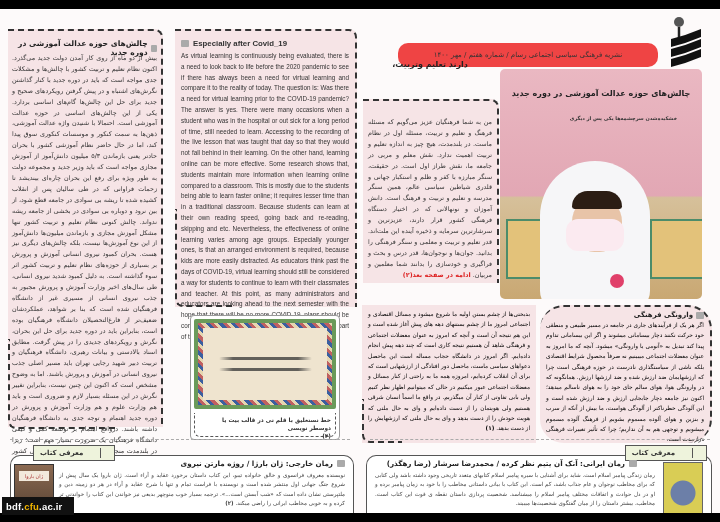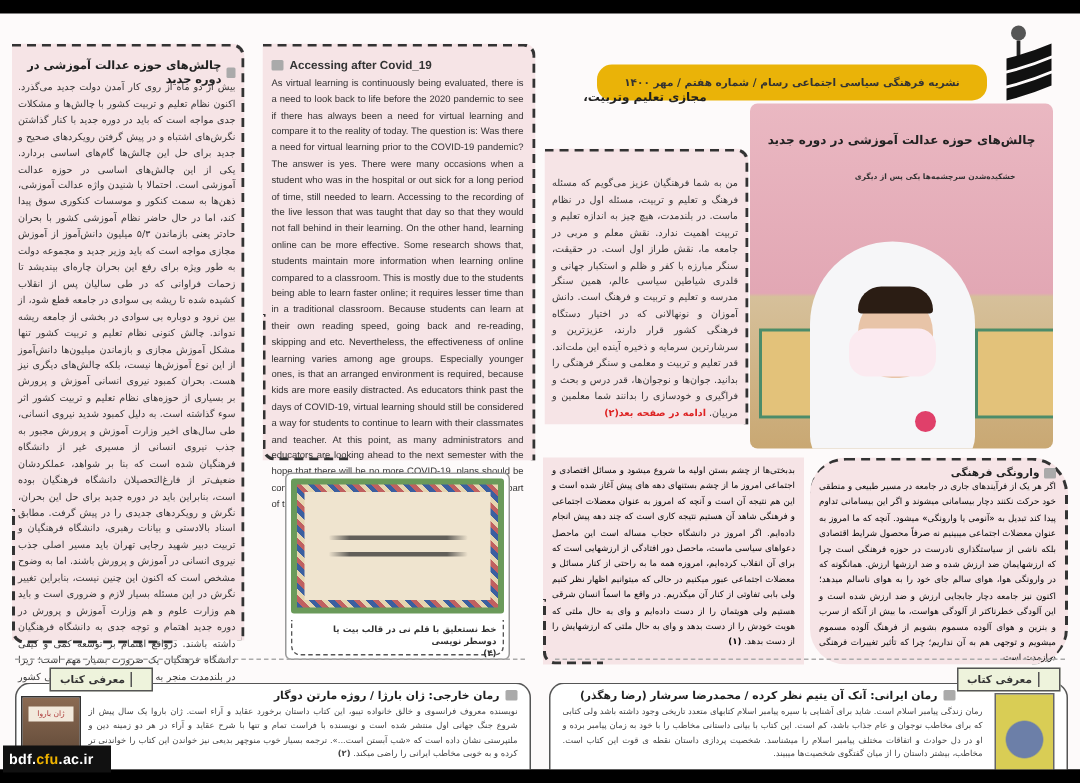--- a/index.html
+++ b/index.html
@@ -12,21 +12,21 @@
   .rtl { direction: rtl; text-align: justify; }
   .pinkbox { background: #f6e4e6; }
   .dashed-corner { border-top: 2px dashed #333; border-right: 2px dashed #333; border-top-right-radius: 8px; }
   .dashed-left { border-left: 2px dashed #333; border-bottom: 2px dashed #333; border-bottom-left-radius: 8px; }
 
   .fa-text { font-size: 6.4px; line-height: 10.9px; color: #333; }
   .en-text { font-size: 6.3px; line-height: 10.8px; color: #333; font-family: "Liberation Sans", sans-serif; text-align: justify; }
 
   
   .logo { position: absolute; left: 665px; top: 6px; width: 42px; height: 54px; }
-  .masthead-pill { position: absolute; left: 398px; top: 34px; width: 260px; height: 24px; background: #eab308; border-radius: 10px; display: flex; align-items: center; justify-content: center; font-size: 7px; color: #333; direction: rtl; font-weight: bold; }
+  .masthead-pill { position: absolute; left: 398px; top: 34px; width: 260px; height: 24px; background: #ef4444; border-radius: 10px; display: flex; align-items: center; justify-content: center; font-size: 7px; color: #333; direction: rtl; font-weight: normal; }
 
   
   .col-left { position: absolute; left: 8px; top: 20px; width: 155px; height: 398px; }
   .col-left .title { position: absolute; left: 6px; top: 8px; right: 4px; font-size: 7.6px; font-weight: bold; color: #222; direction: rtl; display: flex; align-items: center; gap: 3px; }
   .col-left .body { position: absolute; left: 4px; top: 22px; right: 4px; bottom: 4px; }
   .ico-square { display: inline-block; width: 8px; height: 7px; background: #aaa; border-radius: 1px; }
 
   
   .col-en { position: absolute; left: 175px; top: 20px; width: 182px; height: 278px; }
   .col-en .title { position: absolute; left: 6px; top: 8px; font-size: 7.8px; font-weight: bold; color: #333; font-family: "Liberation Sans", sans-serif; display: flex; align-items: center; gap: 4px; }
@@ -62,21 +62,21 @@
 
   
   .right-lower { position: absolute; left: 540px; top: 296px; width: 172px; height: 138px; padding: 4px 6px; border-radius: 24px; }
   .right-lower .title { font-size: 7px; font-weight: bold; direction: rtl; display: flex; align-items: center; gap: 3px; margin-bottom: 1px; color: #222; }
   .right-lower .body { font-size: 5.8px; line-height: 10.4px; }
 
   
   .book { position: absolute; height: 76px; border: 1.5px solid #555; border-radius: 10px 10px 0 0; border-bottom: none; background: #fff; }
   .book.b-left { left: 10px; top: 446px; width: 344px; }
   .book.b-right { left: 366px; top: 446px; width: 346px; }
-  .book-tab { position: absolute; top: -11px; height: 16px; padding: 2px 6px; background: #eef3dc; border: 1px solid #555; font-size: 7px; font-weight: bold; color: #333; direction: rtl; display: flex; align-items: center; gap: 4px; }
+  .book-tab { position: absolute; top: -11px; height: 16px; padding: 2px 6px; background: #eef3dc; border: 1px solid #555; font-size: 7px; font-weight: bold; color: #333; direction: rtl; display: flex; align-items: center; gap: 17px; }
   .book-tab .tabico { width: 8px; height: 10px; border-left: 1px solid #555; }
   .book-title { position: absolute; top: 3px; font-size: 7.2px; font-weight: bold; direction: rtl; color: #222; display: flex; align-items: center; gap: 4px; }
   .book-body { position: absolute; top: 15px; font-size: 5.6px; line-height: 9.4px; color: #444; direction: rtl; text-align: justify; }
   .cover { position: absolute; width: 40px; height: 62px; }
   .cover-left { left: 3px; top: 8px; background: linear-gradient(#8b6a52, #4c3a2c); border: 1px solid #333; }
   .cover-left .ctitle { position: absolute; top: 6px; left: 4px; right: 4px; height: 10px; background: #f2e9dc; font-size: 5px; text-align: center; color: #a33; direction: rtl; line-height: 10px; }
   .cover-right { right: 8px; top: 6px; background: radial-gradient(circle at 50% 50%, #6c7fa8 0 12px, #d9cd55 13px); border: 1px solid #666; }
 
   .footer-dash { position: absolute; height: 0; border-top: 1px dashed #aaa; }
 
@@ -106,21 +106,21 @@
       <span class="ico-square"></span>
       <span>چالش‌های حوزه عدالت آموزشی در دوره جدید</span>
     </div>
     <div class="body rtl fa-text">بیش از دو ماه از روی کار آمدن دولت جدید می‌گذرد. اکنون نظام تعلیم و تربیت کشور با چالش‌ها و مشکلات جدی مواجه است که باید در دوره جدید با کنار گذاشتن نگرش‌های اشتباه و در پیش گرفتن رویکردهای صحیح و جدید برای حل این چالش‌ها گام‌های اساسی بردارد. یکی از این چالش‌های اساسی در حوزه عدالت آموزشی است. احتمالا با شنیدن واژه عدالت آموزشی، ذهن‌ها به سمت کنکور و موسسات کنکوری سوق پیدا کند، اما در حال حاضر نظام آموزشی کشور با بحران حادتر یعنی بازماندن ۵/۳ میلیون دانش‌آموز از آموزش مجازی مواجه است که باید وزیر جدید و مجموعه دولت به طور ویژه برای رفع این بحران چاره‌ای بیندیشد تا زحمات فراوانی که در طی سالیان پس از انقلاب کشیده شده تا ریشه بی سوادی در جامعه قطع شود، از بین نرود و دوباره بی سوادی در بخشی از جامعه ریشه ندواند. چالش کنونی نظام تعلیم و تربیت کشور تنها مشکل آموزش مجازی و بازماندن میلیون‌ها دانش‌آموز از این نوع آموزش‌ها نیست، بلکه چالش‌های دیگری نیز هست. بحران کمبود نیروی انسانی آموزش و پرورش بر بسیاری از حوزه‌های نظام تعلیم و تربیت کشور اثر سوء گذاشته است. به دلیل کمبود شدید نیروی انسانی، طی سال‌های اخیر وزارت آموزش و پرورش مجبور به جذب نیروی انسانی از مسیری غیر از دانشگاه فرهنگیان شده است که بنا بر شواهد، عملکردشان ضعیف‌تر از فارغ‌التحصیلان دانشگاه فرهنگیان بوده است، بنابراین باید در دوره جدید برای حل این بحران، نگرش و رویکردهای جدیدی را در پیش گرفت. مطابق اسناد بالادستی و بیانات رهبری، دانشگاه فرهنگیان و تربیت دبیر شهید رجایی تهران باید مسیر اصلی جذب نیروی انسانی در آموزش و پرورش باشند. اما به وضوح مشخص است که اکنون این چنین نیست، بنابراین تغییر نگرش در این مسئله بسیار لازم و ضروری است و باید هم وزارت علوم و هم وزارت آموزش و پرورش در دوره جدید اهتمام و توجه جدی به دانشگاه فرهنگیان داشته باشند. درواقع اهتمام بر توسعه کمی و کیفی دانشگاه فرهنگیان یک ضرورت بسیار مهم است؛ زیرا در بلندمدت منجر به بهبود کیفیت نظام آموزشی کشور می‌شود و همچنان که باید بحران کمبود معلم از مسیر این دانشگاه حل شود. (۳)</div>
   </div>
   <div style="position:absolute;left:8px;top:330px;width:110px;height:90px;" class="dashed-left"></div>
 
   <div class="col-en pinkbox dashed-corner">
     <div class="title">
       <span class="ico-square"></span>
-      <span>Accessing after Covid_19</span>
+      <span>Especially after Covid_19</span>
     </div>
     <div class="body en-text">
       <span>As virtual learning is continuously being evaluated, there is a need to look back to life before the 2020 pandemic to see if there has always been a need for virtual learning and compare it to the reality of today. The question is: Was there a need for virtual learning prior to the COVID-19 pandemic? The answer is yes. There were many occasions when a student who was in the hospital or out sick for a long period of time, still needed to learn. Accessing to the recording of the live lesson that was taught that day so that they would not fall behind in their learning. On the other hand, learning online can be more effective. Some research shows that, students maintain more information when learning online compared to a classroom. This is mostly due to the students being able to learn faster online; it requires lesser time than in a traditional classroom. Because students can learn at their own reading speed, going back and re-reading, skipping and etc. Nevertheless, the effectiveness of online learning varies among age groups. Especially younger ones, is that an arranged environment is required, because kids are more easily distracted. As educators think past the days of COVID-19, virtual learning should still be considered a way for students to continue to learn with their classmates and teacher. At this point, as many administrators and educators are looking ahead to the next semester with the hope that there will be no more COVID-19, plans should be considered for how virtual learning will continue to be a part of the learning process for students</span>
       <b>(۵)</b>
     </div>
   </div>
   <div style="position:absolute;left:175px;top:200px;width:60px;height:98px;" class="dashed-left"></div>
 
   <div class="callig-frame">
     <div class="callig-img">
@@ -131,21 +131,21 @@
         </div>
       </div>
     </div>
     <div class="callig-caption">
       <span>خط نستعلیق با قلم نی در قالب بیت یا دوسطر نویسی</span><br>
       <span>(۴)</span>
     </div>
   </div>
 
   <div class="ed-head">
-    <div>مجازی تعلیم  وتربیت،</div>
+    <div>دارند تعلیم  وتربیت،</div>
   </div>
   <div class="ed-box pinkbox dashed-corner rtl fa-text">
     <span>من به شما فرهنگیان عزیز می‌گویم که مسئله فرهنگ و تعلیم و تربیت، مسئله اول در نظام ماست. در بلندمدت، هیچ چیز به اندازه تعلیم و تربیت اهمیت ندارد. نقش معلم و مربی در جامعه ما، نقش طراز اول است. در حقیقت، سنگر مبارزه با کفر و ظلم و استکبار جهانی و قلدری شیاطین سیاسی عالم، همین سنگر مدرسه و تعلیم و تربیت و فرهنگ است. دانش آموزان و نونهالانی که در اختیار دستگاه فرهنگی کشور قرار دارند، عزیزترین و سرشارترین سرمایه و ذخیره آینده این ملت‌اند. قدر تعلیم و تربیت و معلمی و سنگر فرهنگی را بدانید. جوان‌ها و نوجوان‌ها، قدر درس و بحث و فراگیری و خودسازی را بدانند شما معلمین و مربیان. </span>
     <span class="ed-more">ادامه در صفحه بعد(۲)</span>
   </div>
 
   <div class="photo">
     <div class="chair" style="left:6px;top:150px;width:50px;height:60px;"></div>
     <div class="chair" style="left:150px;top:150px;width:55px;height:60px;"></div>
     <div class="hijab"></div>
@@ -180,21 +180,21 @@
   <div class="book b-left">
     <div class="book-tab" style="left:22px;">
       <span class="tabico"></span>
       <span>معرفی کتاب</span>
     </div>
     <div class="cover cover-left">
       <div class="ctitle">ژان باروا</div>
     </div>
     <div class="book-title" style="right:8px;">
       <span class="ico-square"></span>
-      <span>رمان خارجی: ژان بارژا / روژه مارتن دوگار</span>
+      <span>رمان خارجی: ژان بارژا / روژه مارتن نیروی</span>
     </div>
     <div class="book-body" style="left:48px;right:8px;">
       <span>نویسنده معروف فرانسوی و خالق خانواده تیبو، این کتاب داستان برخورد عقاید و آراء است. ژان باروا یک سال پیش از شروع جنگ جهانی اول منتشر شده است و نویسنده با فراست تمام و تنها با شرح عقاید و آراء در هر دو زمینه دین و ملتپرستی نشان داده است که «شب آبستن است...». ترجمه بسیار خوب منوچهر بدیعی نیز خواندن این کتاب را خواندنی تر کرده و به خوبی مخاطب ایرانی را راضی میکند.</span>
       <b>(۲)</b>
     </div>
   </div>
 
   <div class="book b-right">
     <div class="book-tab" style="right:4px;">
       <span class="tabico"></span>

